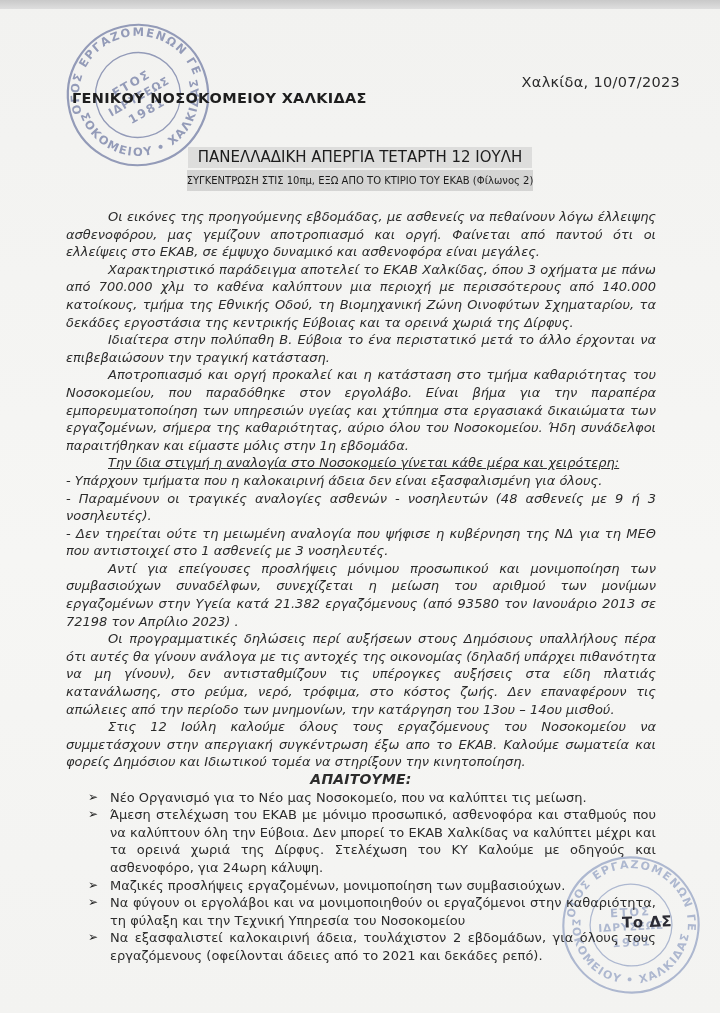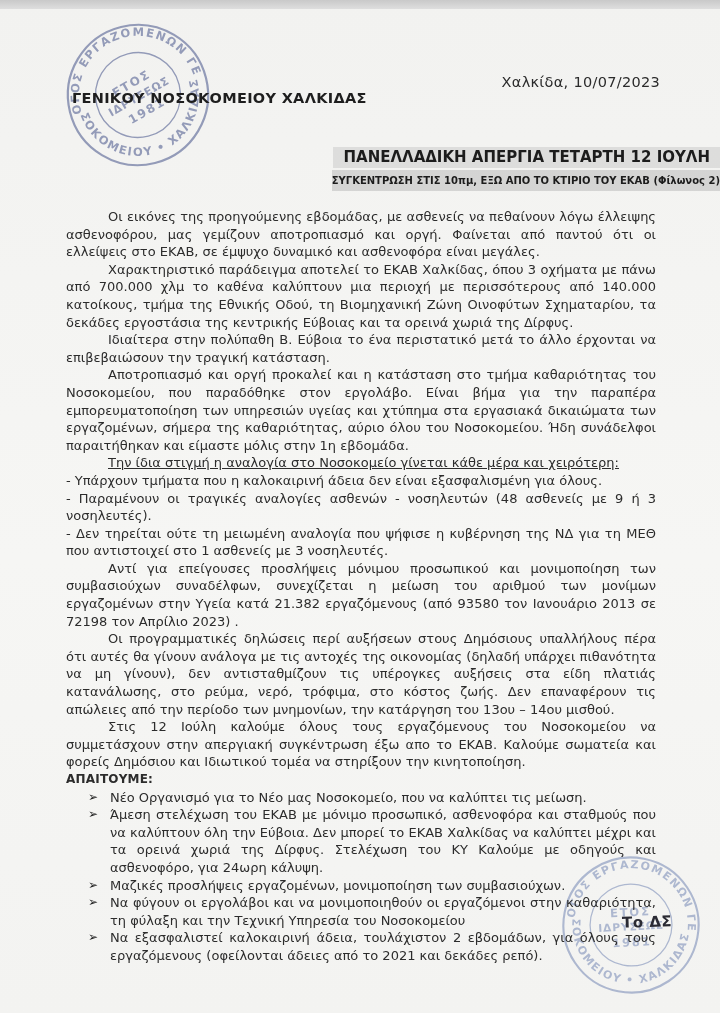--- a/index.html
+++ b/index.html
@@ -30,44 +30,44 @@
   .stamp .c1{font-size:13px;letter-spacing:2px;font-weight:bold;}
   .stamp .c2{font-size:12px;letter-spacing:1px;font-weight:bold;}
   .stamp .c3{font-size:13px;letter-spacing:2px;font-weight:bold;}
   
   .org{
     position:absolute;left:72px;top:88px;z-index:2;
     font-weight:bold;font-size:14.5px;line-height:21px;color:#1e1e1e;
     letter-spacing:.3px;white-space:nowrap;
   }
   .dateline{
-    position:absolute;top:74px;right:60px;z-index:2;
+    position:absolute;top:74px;right:40px;z-index:2;
     font-size:14.5px;color:#2b2b2b;letter-spacing:.3px;
   }
   .headline{
     position:absolute;left:0;top:147px;width:100%;z-index:2;
-    text-align:right;font-weight:bold;color:#1c1c1c;
+    text-align:center;font-weight:normal;color:#1c1c1c;
   }
   .headline .h1{
     display:inline-block;font-size:15px;line-height:21px;
     background:rgba(180,180,180,.35);padding:0 10px;
   }
   .headline .h2{
     display:inline-block;font-size:10px;line-height:21px;margin-top:2px;
     background:rgba(175,175,175,.45);padding:0 0;
   }
   
   .body-col{
     position:absolute;left:66px;top:208px;width:590px;z-index:2;
     font-size:13px;line-height:17.6px;text-align:justify;color:#2c2c2c;
   }
-  .body-col p{margin:0;}
+  .body-col p{margin:0;font-style:italic;}
   .indent{text-indent:42px;}
   .uline{text-indent:42px;text-decoration:underline;}
-  .demands-heading{font-weight:bold;font-size:12px;letter-spacing:.2px;text-align:left;}
+  .demands-heading{font-weight:bold;font-size:14px;letter-spacing:.2px;text-align:center;}
   ul.demands{list-style:none;margin:0;padding:0;}
   ul.demands li{position:relative;padding-left:44px;text-align:justify;}
   ul.demands li .arrow{
     position:absolute;left:22px;top:0;font-size:12px;color:#222;
   }
   .signature{
     position:absolute;left:622px;top:913px;z-index:3;
     font-weight:bold;font-size:15px;color:#2a2a33;
     transform:rotate(-2deg);letter-spacing:.5px;white-space:nowrap;
   }

